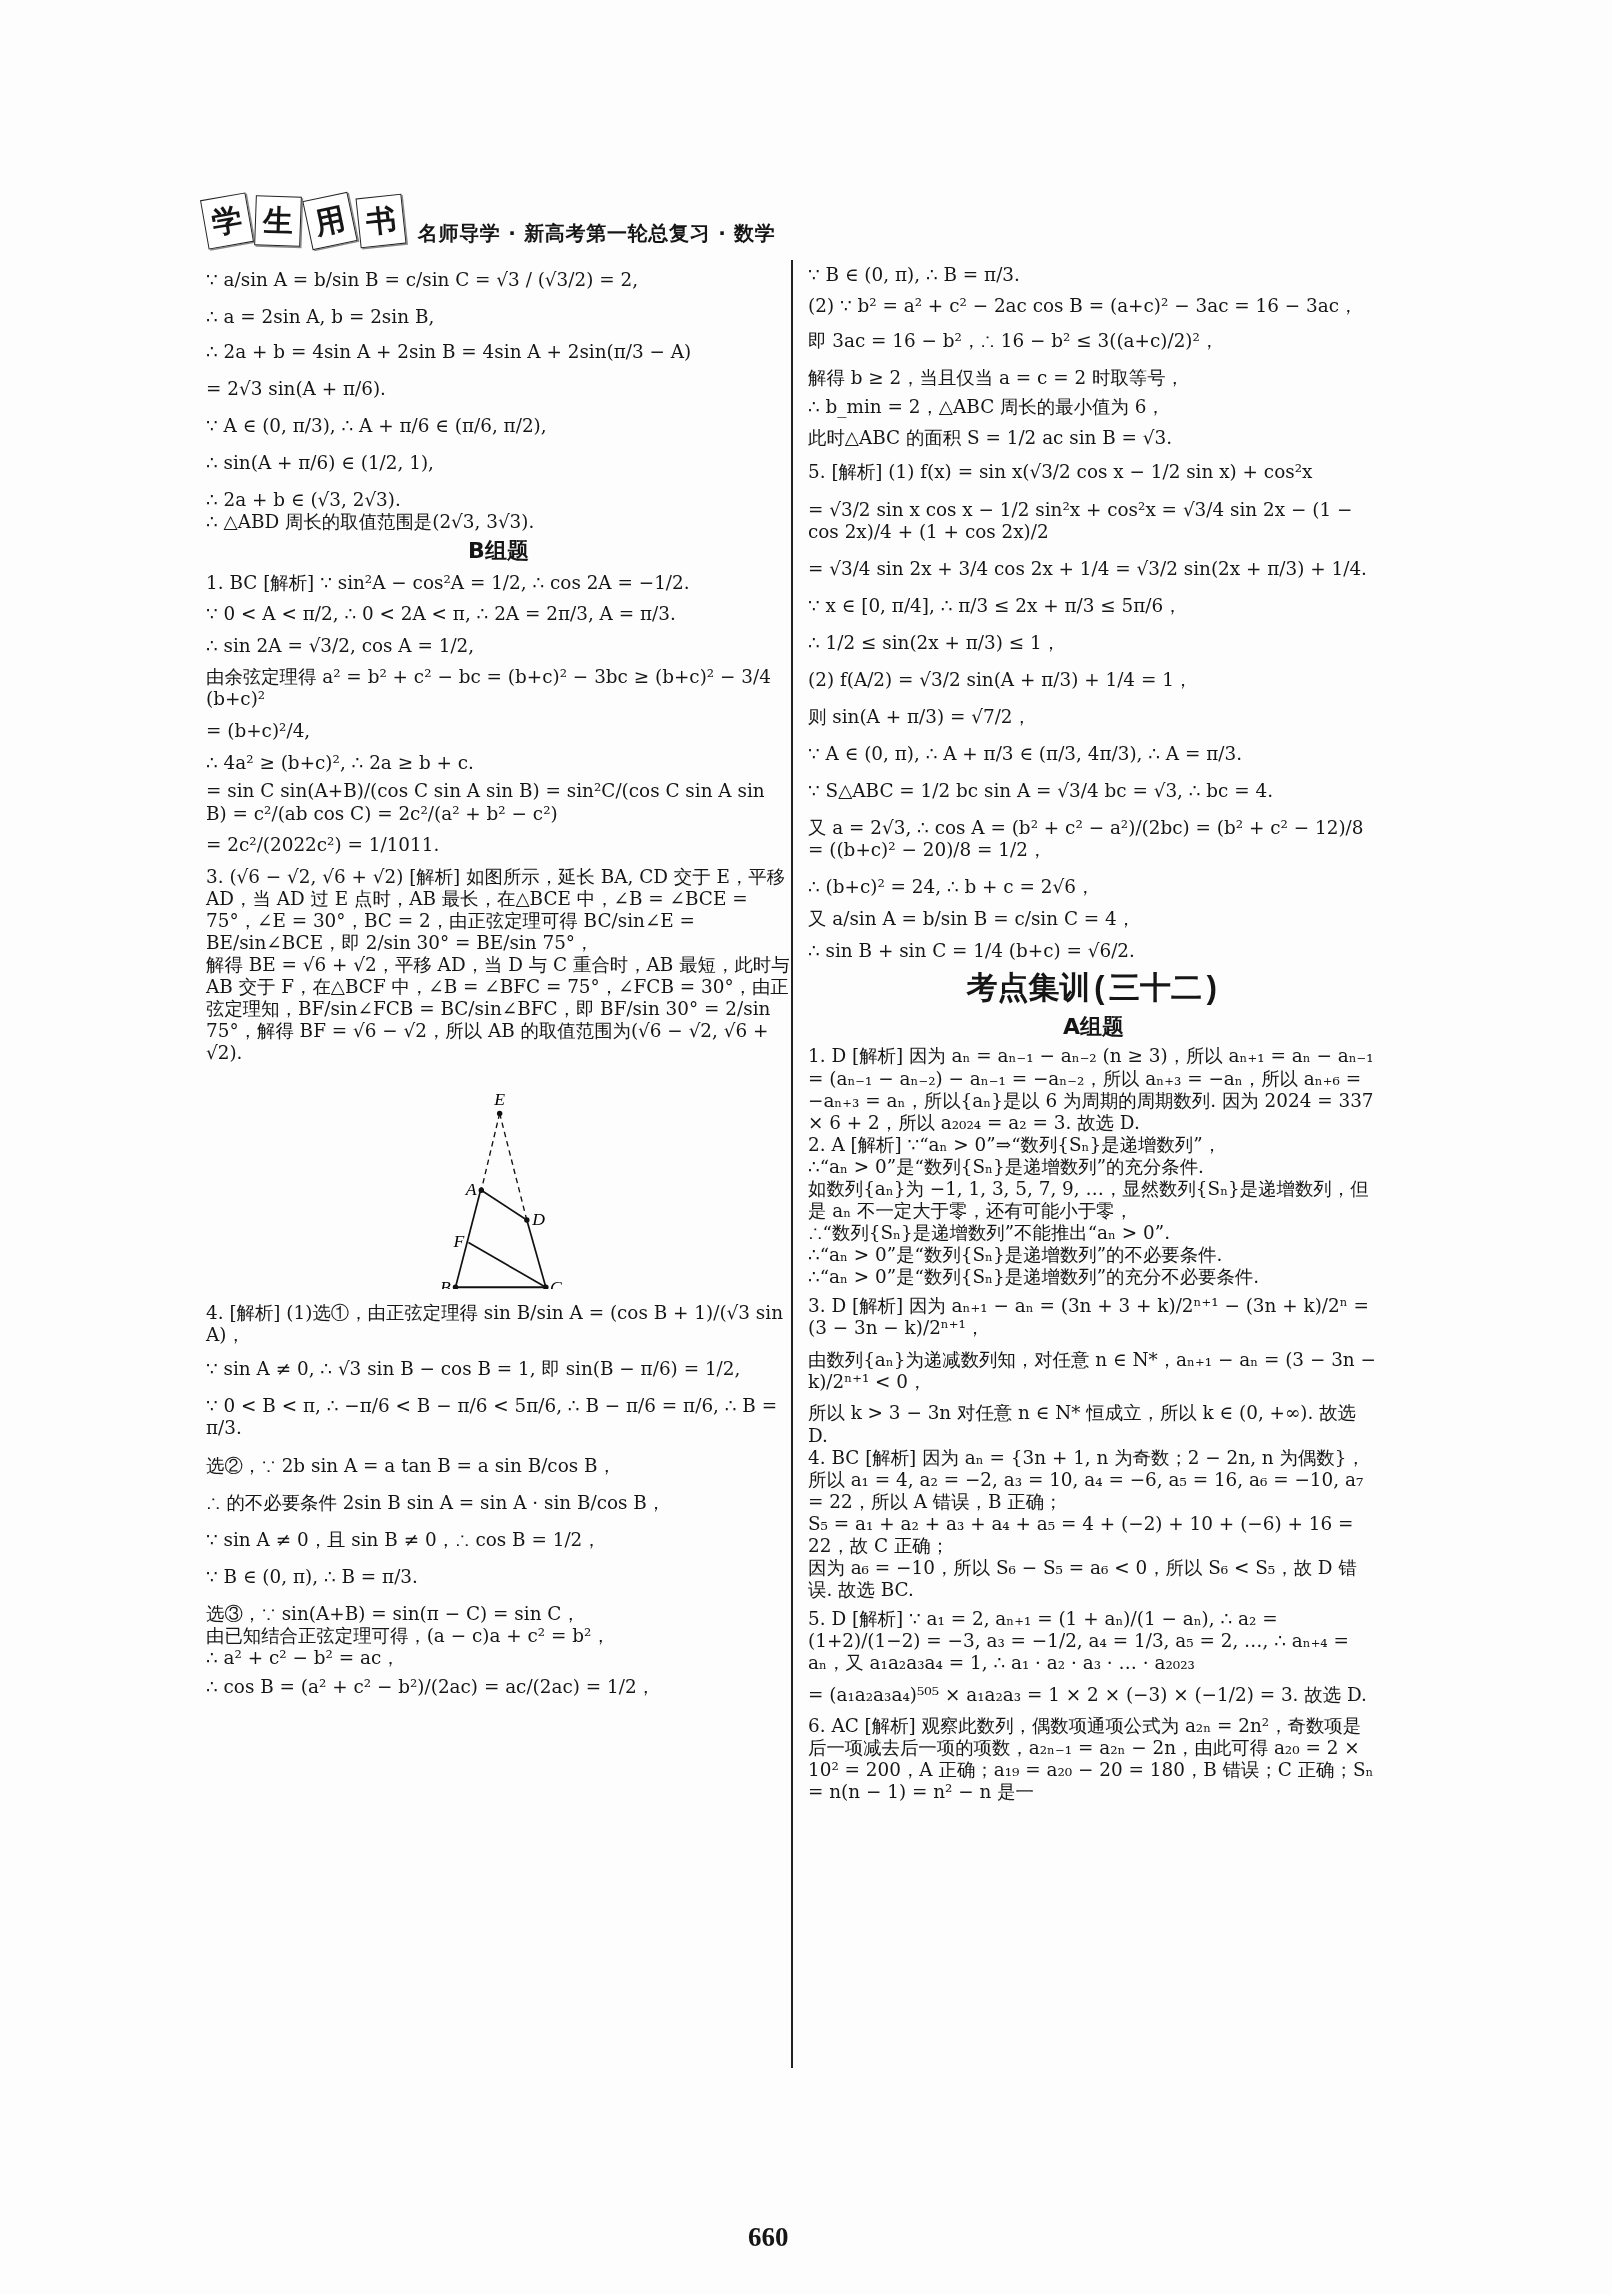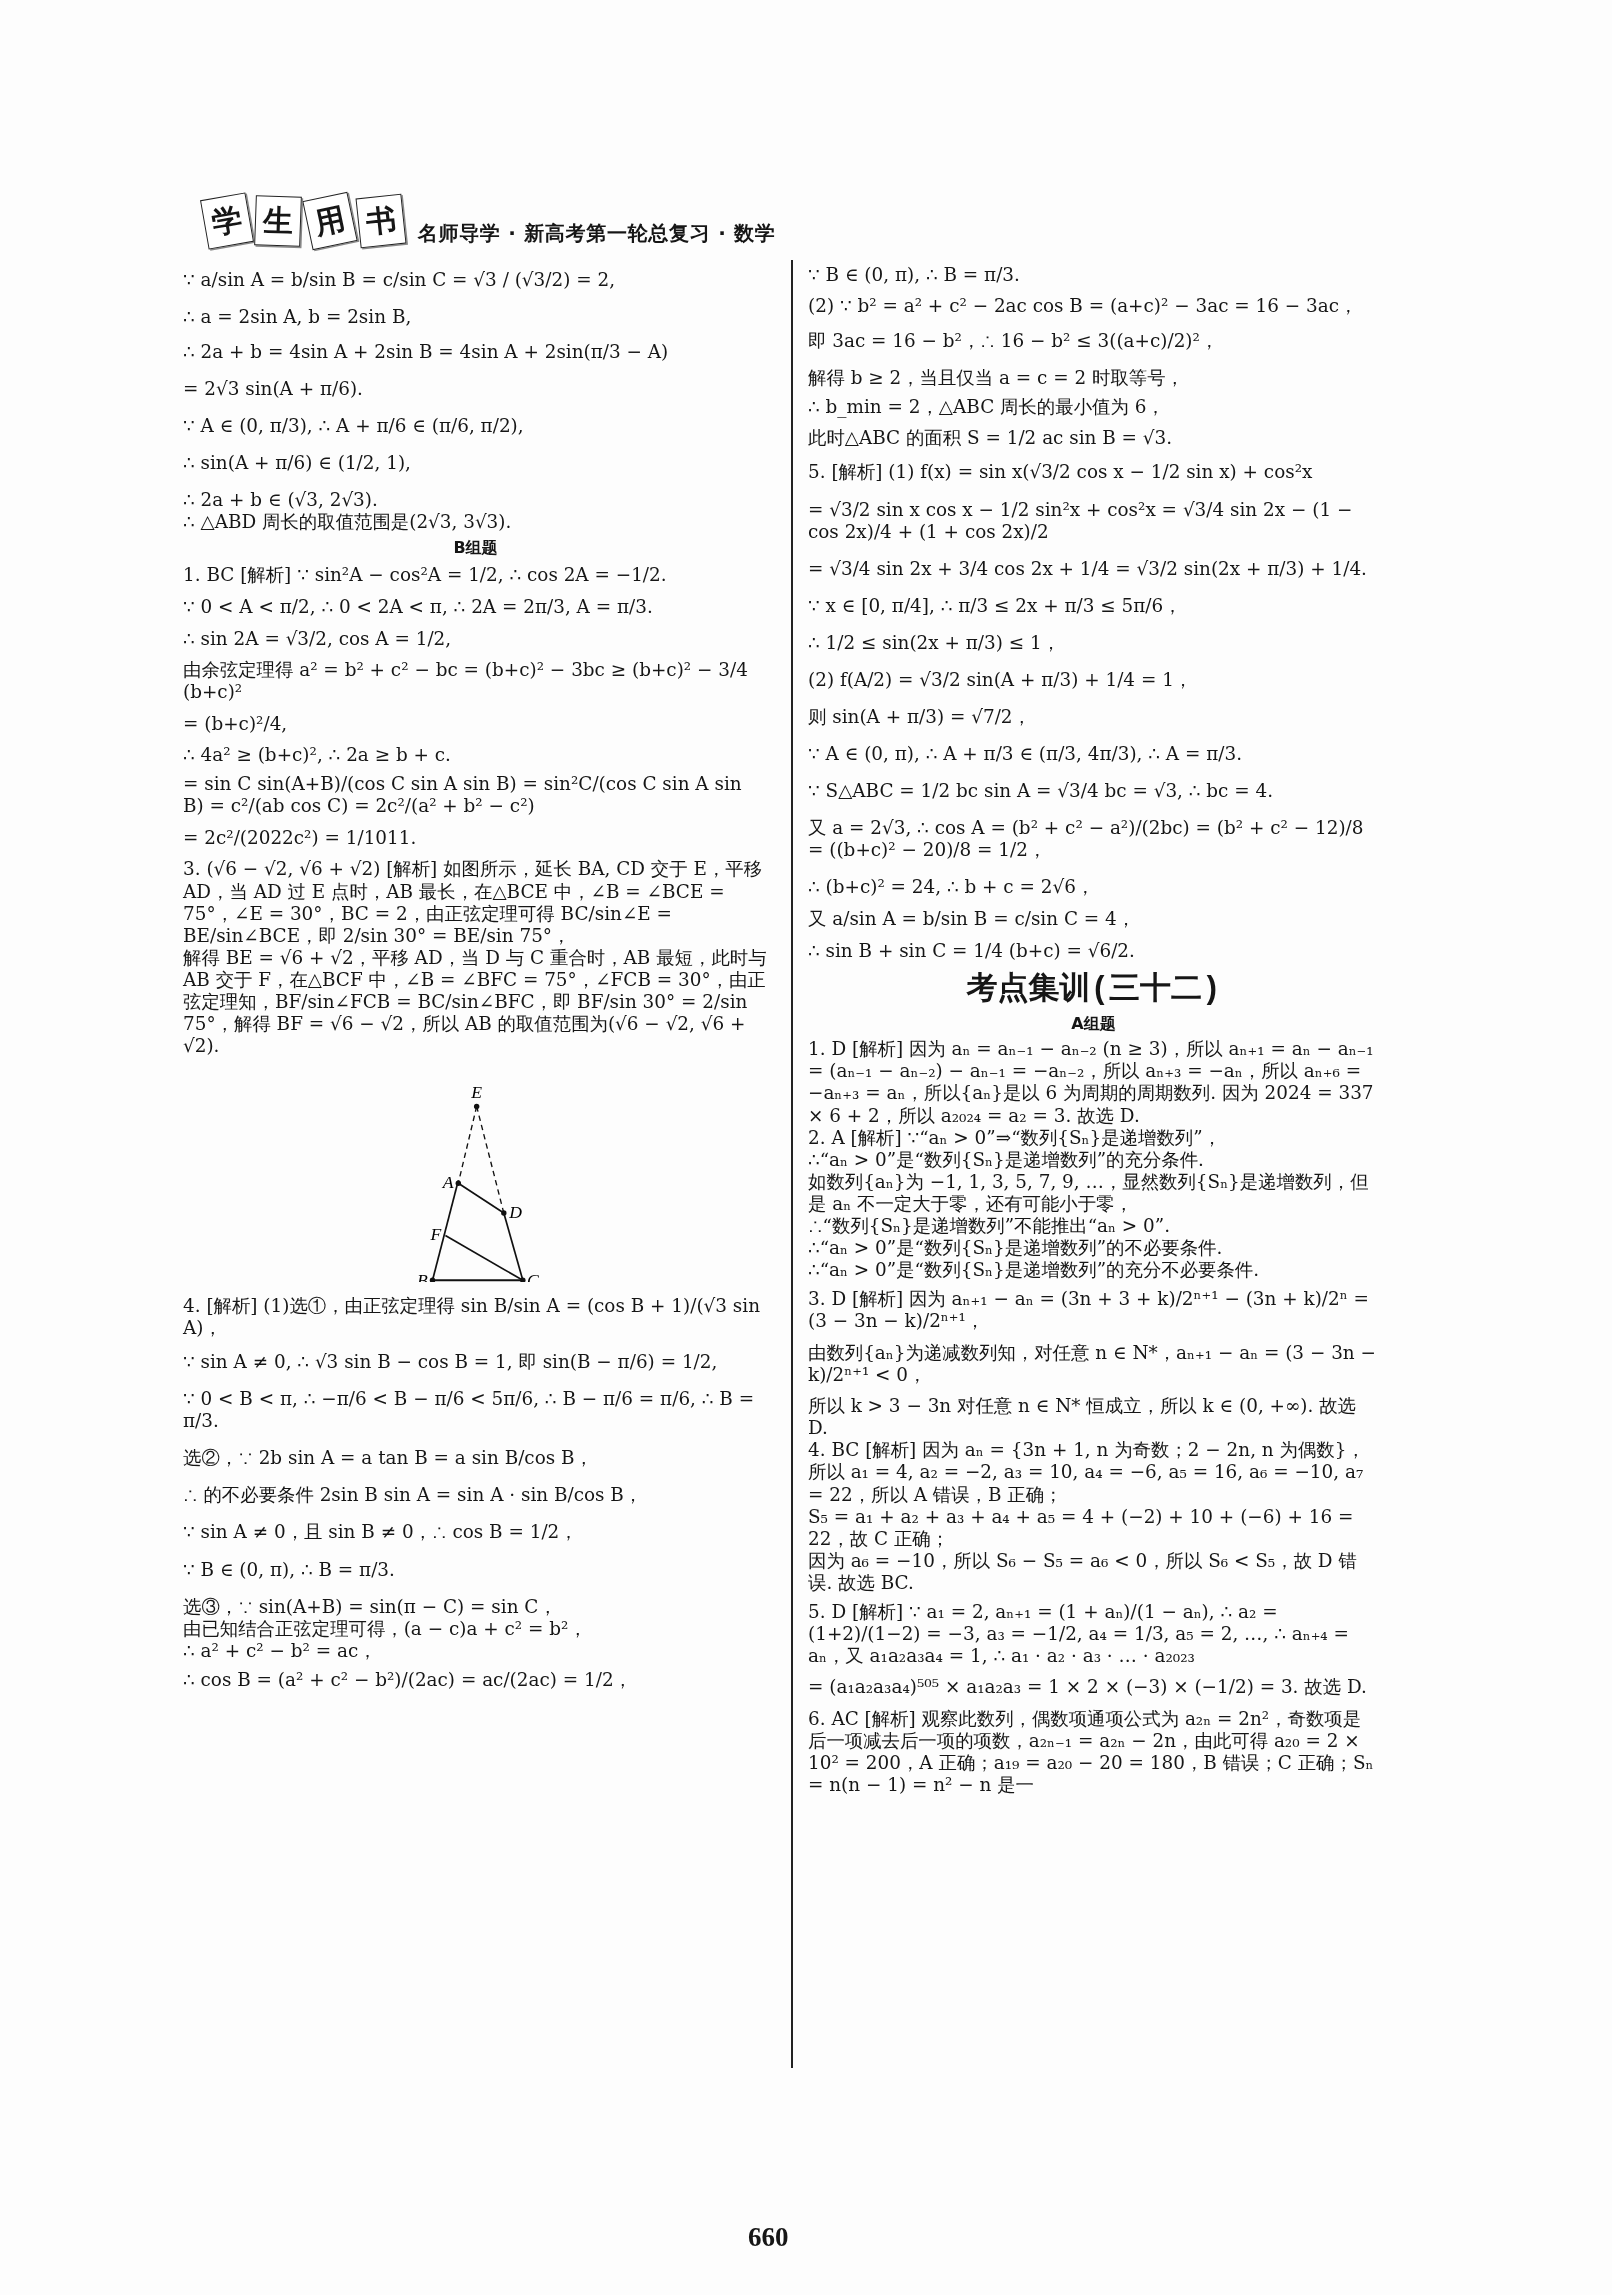--- a/index.html
+++ b/index.html
@@ -8,26 +8,26 @@
   .header { position:absolute; left:204px; top:178px; height:68px; display:flex; align-items:flex-end; }
   .logo-box { width:44px; height:48px; border:1.4px solid #222; background:#fff; display:flex; align-items:center; justify-content:center;
               font-size:30px; font-weight:bold; margin-right:5.4px; box-shadow:1.4px 1.4px 0 #888; }
   .logo-box:nth-child(1){ transform:rotate(-10deg); }
   .logo-box:nth-child(2){ transform:rotate(2deg); }
   .logo-box:nth-child(3){ transform:rotate(-12deg); }
   .logo-box:nth-child(4){ transform:rotate(-6deg); }
   .header-title { font-family:"DejaVu Sans","Liberation Sans",sans-serif; font-size:20px; font-weight:bold; margin-left:8.2px; margin-bottom:-1.4px; letter-spacing:0.7px; }
   .divider { position:absolute; left:791px; top:260px; width:2px; height:1808px; background:#222; }
   .col { position:absolute; top:257px; width:585px; font-size:18.4px; line-height:1.2; }
-  .col.left { left:183px; }
+  .col.left { left:206px; }
   .col.right { left:808px; width:571px; }
   .line { margin:0; white-space:normal; min-height:20.4px; }
   .line.tall { margin:12.2px 0 15px; }
   .line.mid { margin:6.8px 0 9.5px; }
-  .heading { text-align:center; font-family:"DejaVu Sans","Liberation Sans",sans-serif; font-weight:bold; font-size:16px; margin:5.4px 0; }
+  .heading { text-align:center; font-family:"DejaVu Sans","Liberation Sans",sans-serif; font-weight:bold; font-size:22px; margin:5.4px 0; }
   .heading.big { font-size:31px;font-family:Liberation Mono, monospace; }
   .figure { width:585px; height:224px; position:relative; margin:6.8px 0 6.8px; }
   .figure svg { position:absolute; left:204px; top:0; }
   .page-number { position:absolute; left:748px; top:2206px; font-size:27px; font-weight:bold; font-family:"Liberation Serif",serif;margin-top:16px; }
 </style>
 </head>
 <body>
 
 <div class="header">
   <div class="logo-box">学</div>

